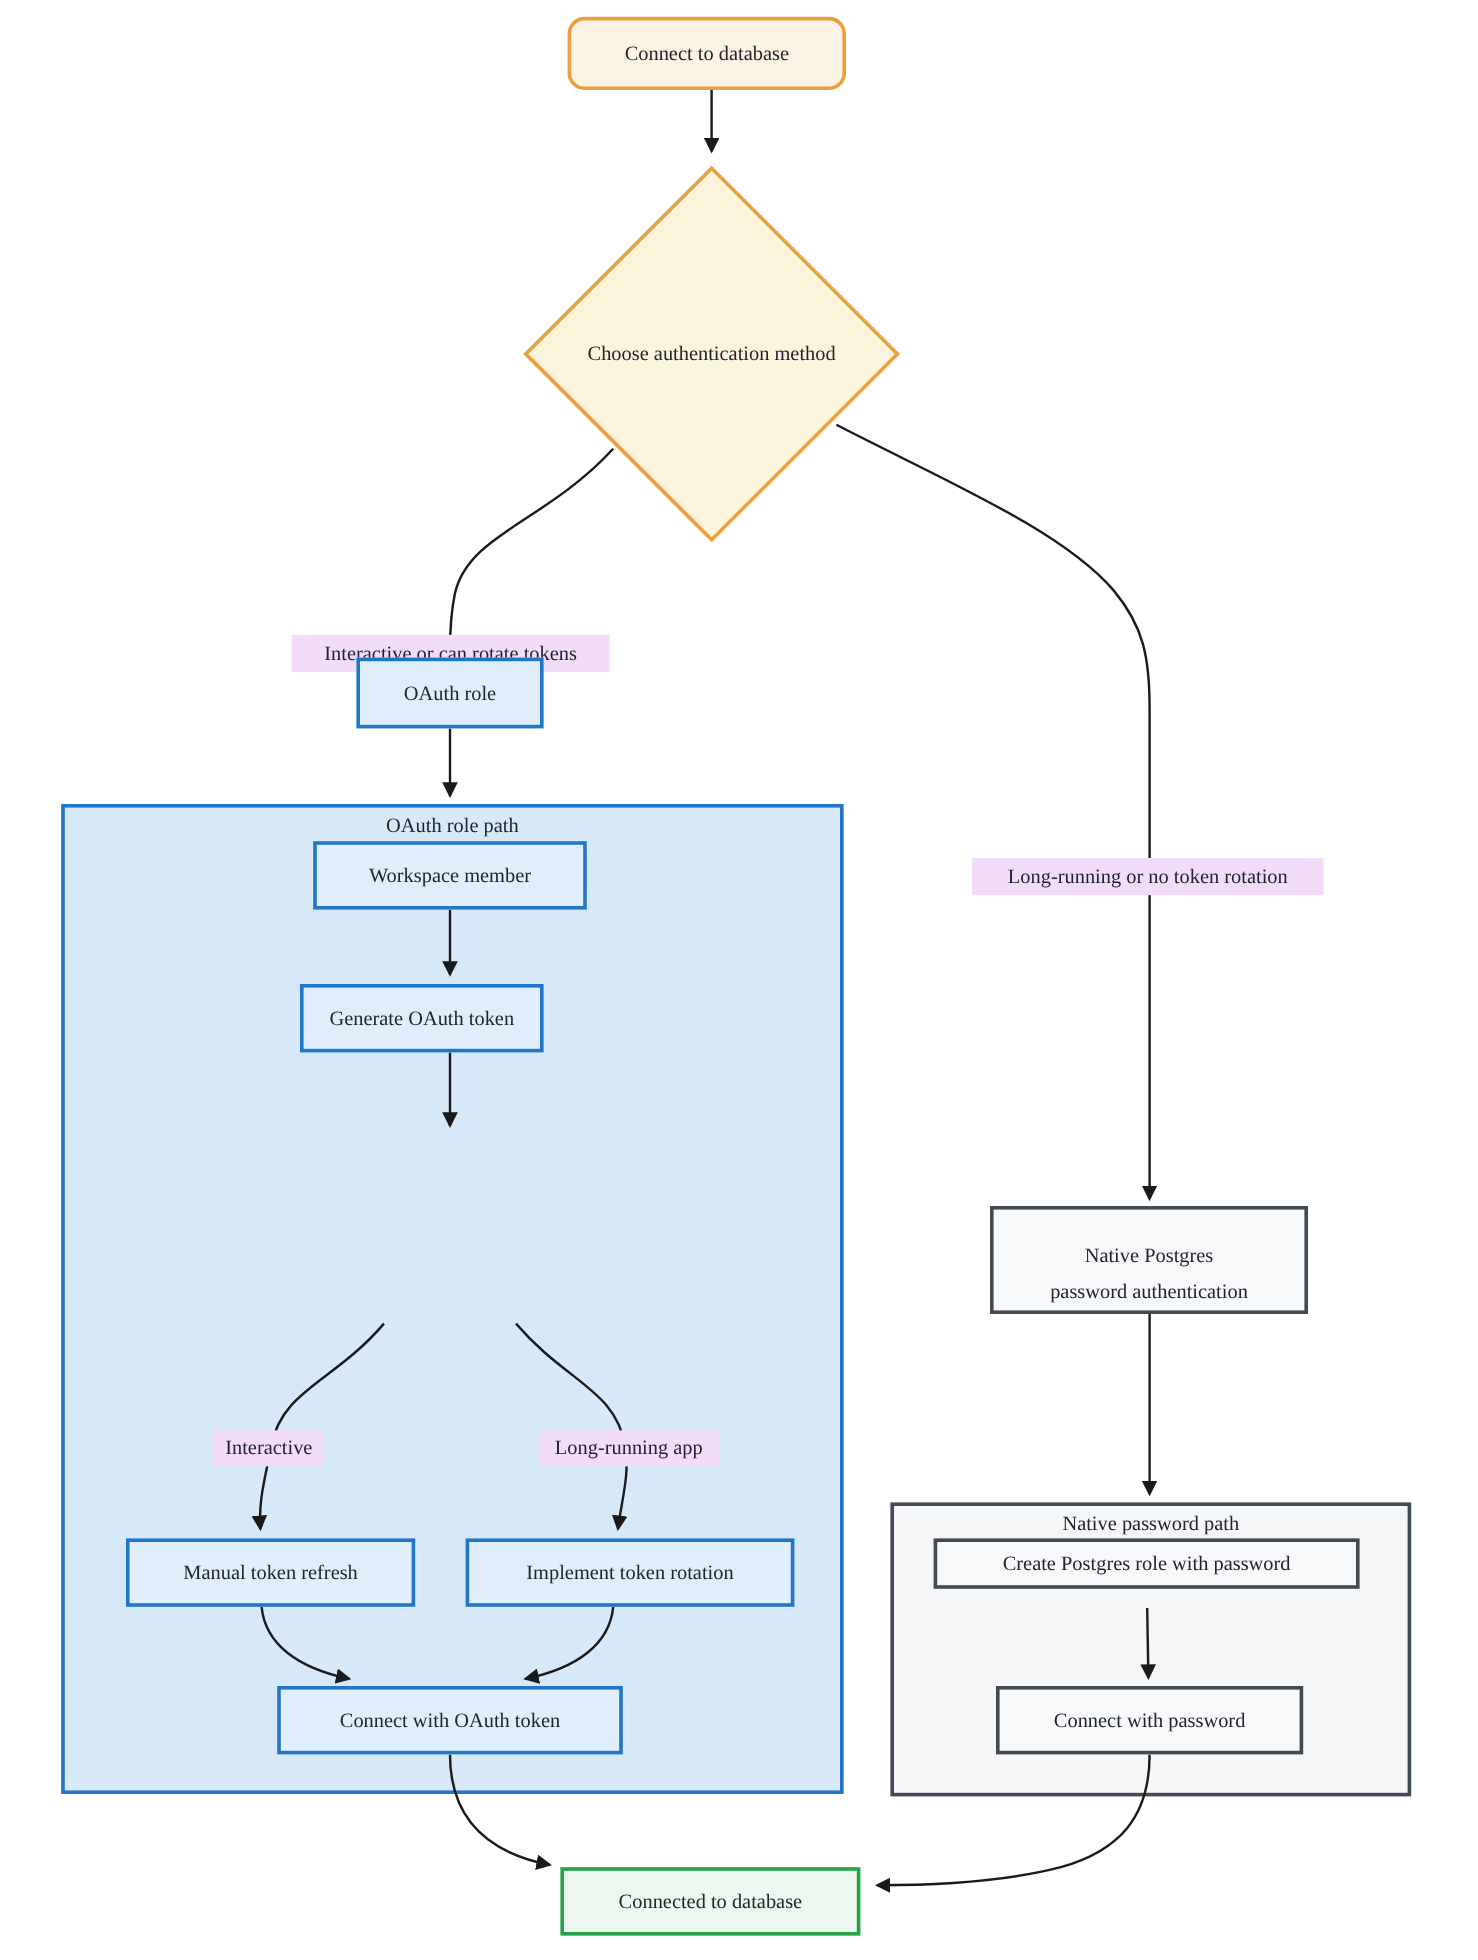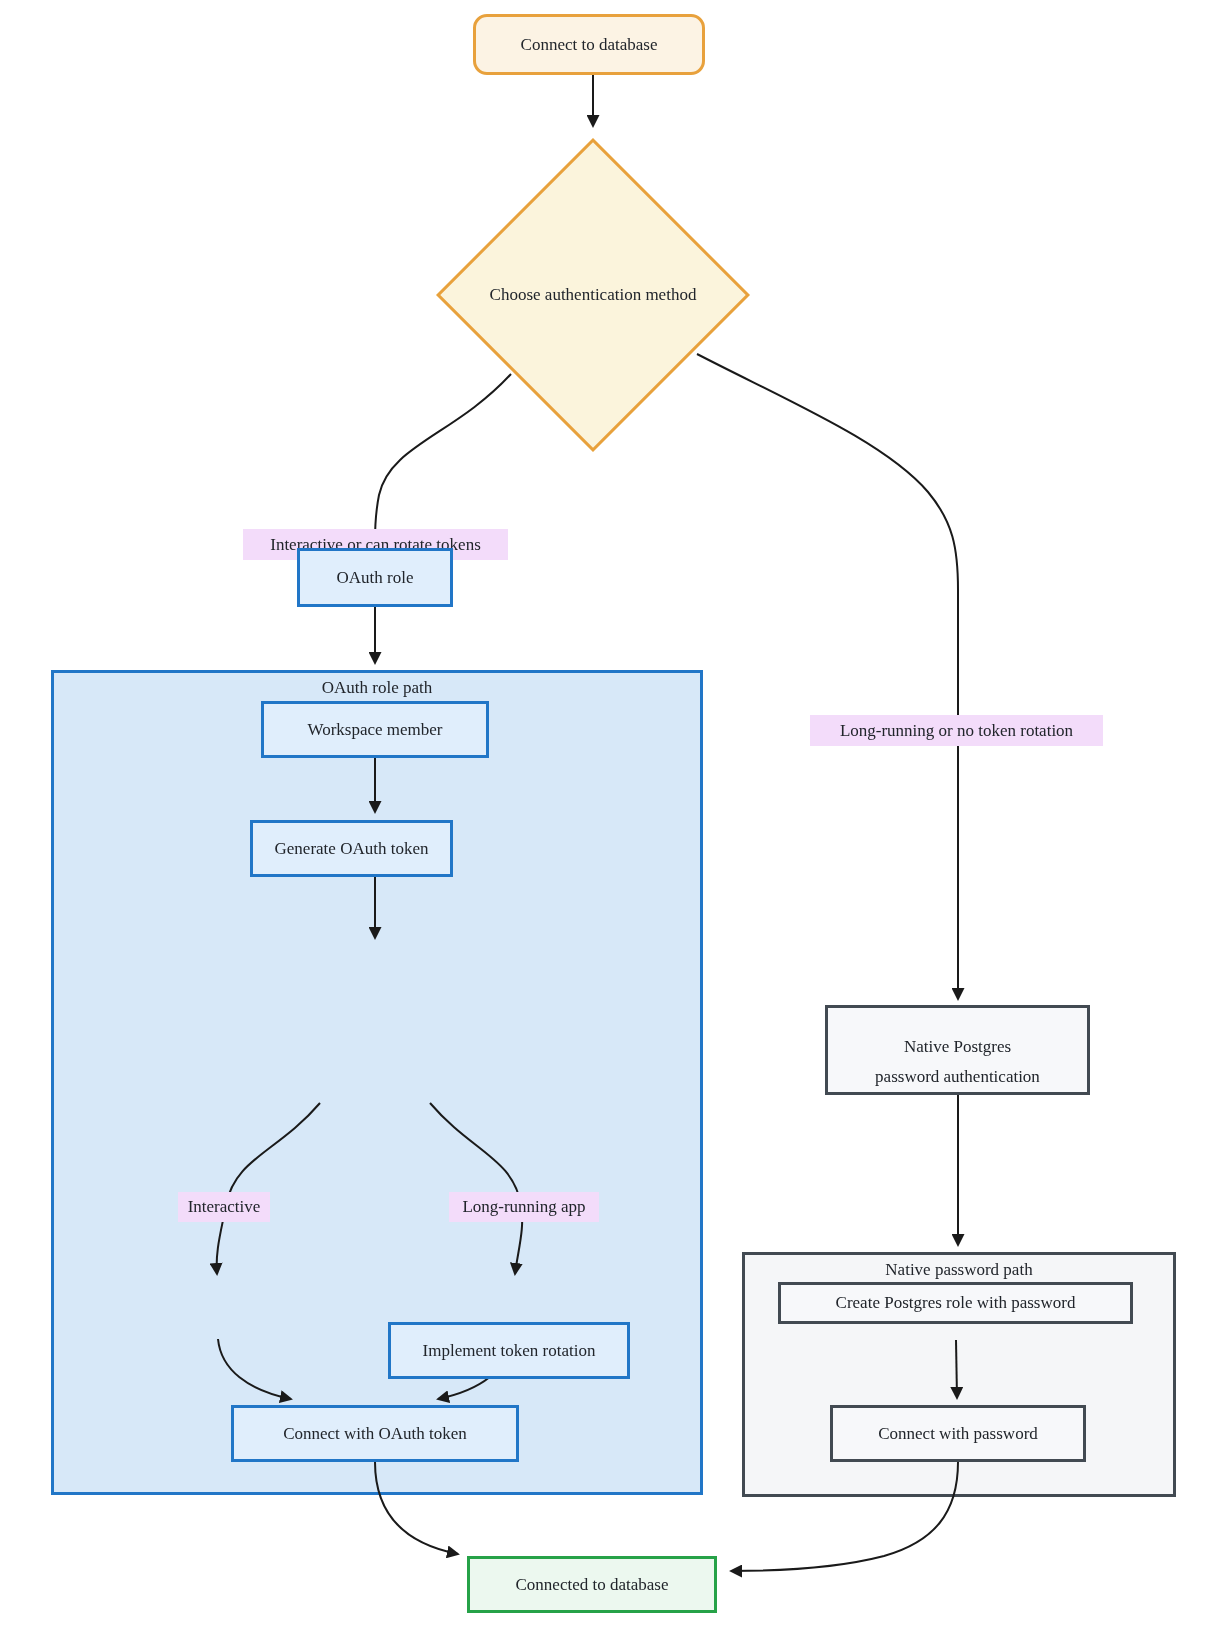--- a/index.html
+++ b/index.html
@@ -155,22 +155,25 @@
 
   <div class="node blue" style="left:250px; top:820px; width:203px; height:57px;">
     <span>Generate OAuth token</span>
   </div>
 
 
   <div class="edge-label" style="left:178px; top:1192px; width:92px; height:30px;">Interactive</div>
 
   <div class="edge-label" style="left:449px; top:1192px; width:150px; height:30px;">Long-running app</div>
 
-
-  <div class="node blue" style="left:388px; top:1322px; width:242px; height:57px;justify-content:center;">
+  <div class="node blue" style="left:105px; top:1282px; width:241px; height:57px;">
+    <span>Manual token refresh</span>
+  </div>
+
+  <div class="node blue" style="left:388px; top:1282px; width:274px; height:57px;justify-content:center;">
     <span>Implement token rotation</span>
   </div>
 
   <div class="node blue" style="left:231px; top:1405px; width:288px; height:57px;">
     <span>Connect with OAuth token</span>
   </div>
 
   <div class="edge-label" style="left:810px; top:715px; width:293px; height:31px;">Long-running or no token rotation</div>
 
   <div class="node gray" style="left:825px; top:1005px; width:265px; height:90px;align-items:flex-end;">

